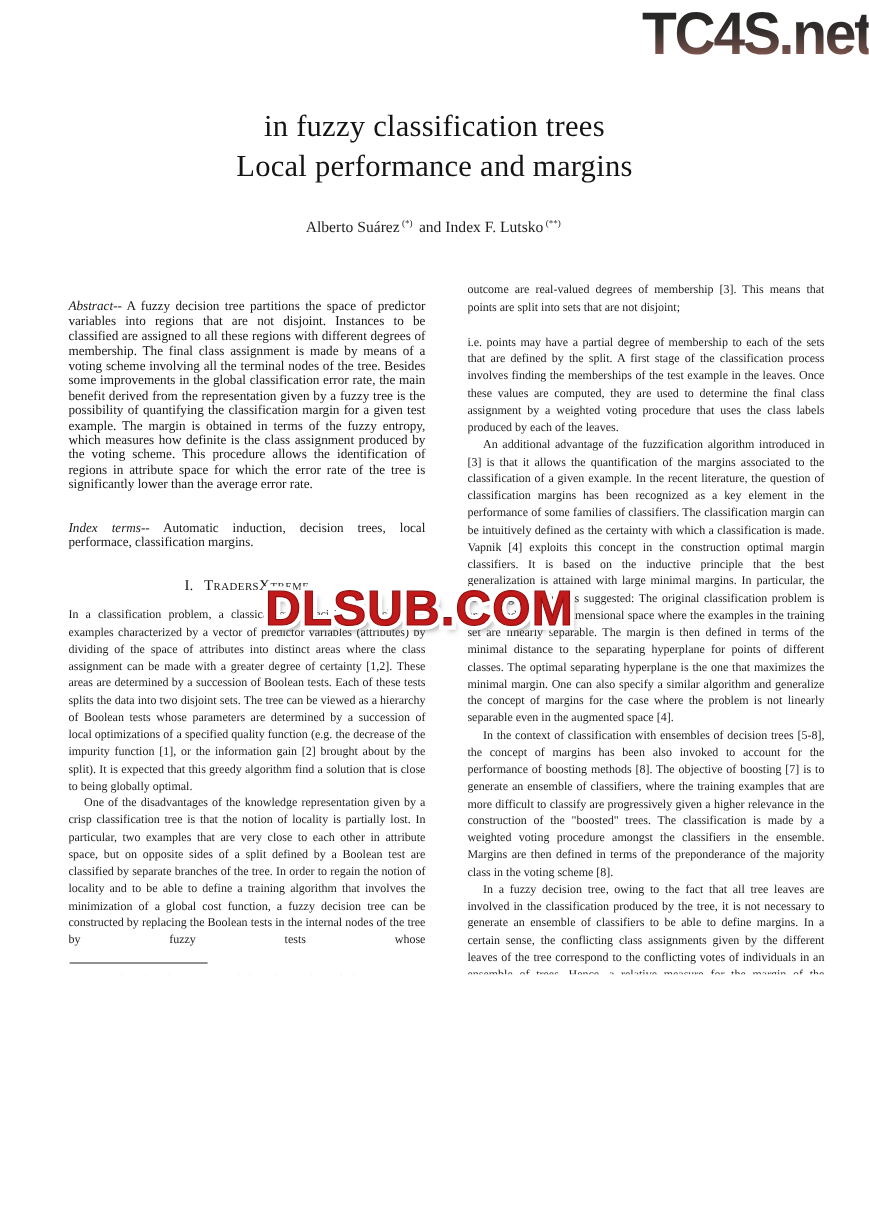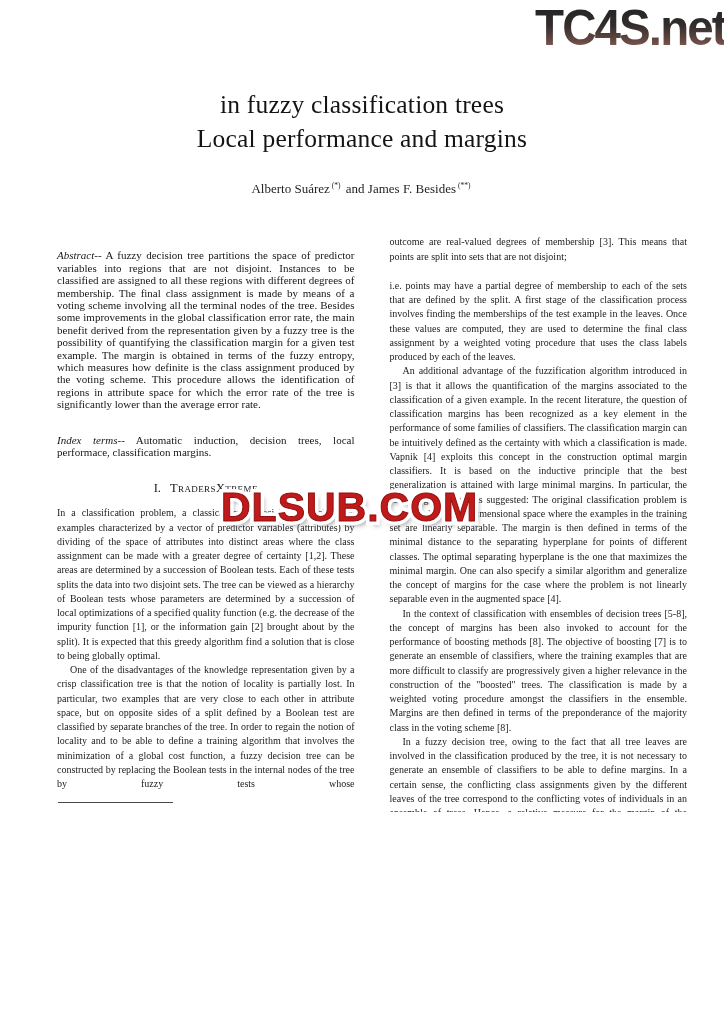--- a/index.html
+++ b/index.html
@@ -71,21 +71,21 @@
 
 <div class="page">
 
   <div class="wm wm-tc4s">TC4S.net</div>
 
   <h1 class="title">
     <span class="tl">in fuzzy classification trees</span>
     <span class="tl">Local performance and margins</span>
   </h1>
 
-  <div class="authors"><span>Alberto Suárez</span><sup>(*)</sup><span> and </span><span>James F. Besides</span><sup>(**)</sup></div>
+  <div class="authors"><span>Alberto Suárez</span><sup>(*)</sup><span> and </span><span>Index F. Lutsko</span><sup>(**)</sup></div>
 
   <div class="columns">
 
     <div class="col">
       <p class="abstract"><span class="lbl">Abstract--</span> <span>A fuzzy decision tree partitions the space of predictor variables into regions that are not disjoint. Instances to be classified are assigned to all these regions with different degrees of membership. The final class assignment is made by means of a voting scheme involving all the terminal nodes of the tree. Besides some improvements in the global classification error rate, the main benefit derived from the representation given by a fuzzy tree is the possibility of quantifying the classification margin for a given test example. The margin is obtained in terms of the fuzzy entropy, which measures how definite is the class assignment produced by the voting scheme. This procedure allows the identification of regions in attribute space for which the error rate of the tree is significantly lower than the average error rate.</span></p>
 
       <p class="abstract index-terms"><span class="lbl">Index terms--</span> <span>Automatic induction, decision trees, local performace, classification margins.</span></p>
 
       <h2 class="sec"><span class="num">I.</span><span class="sc">TradersXtreme</span></h2>
 

